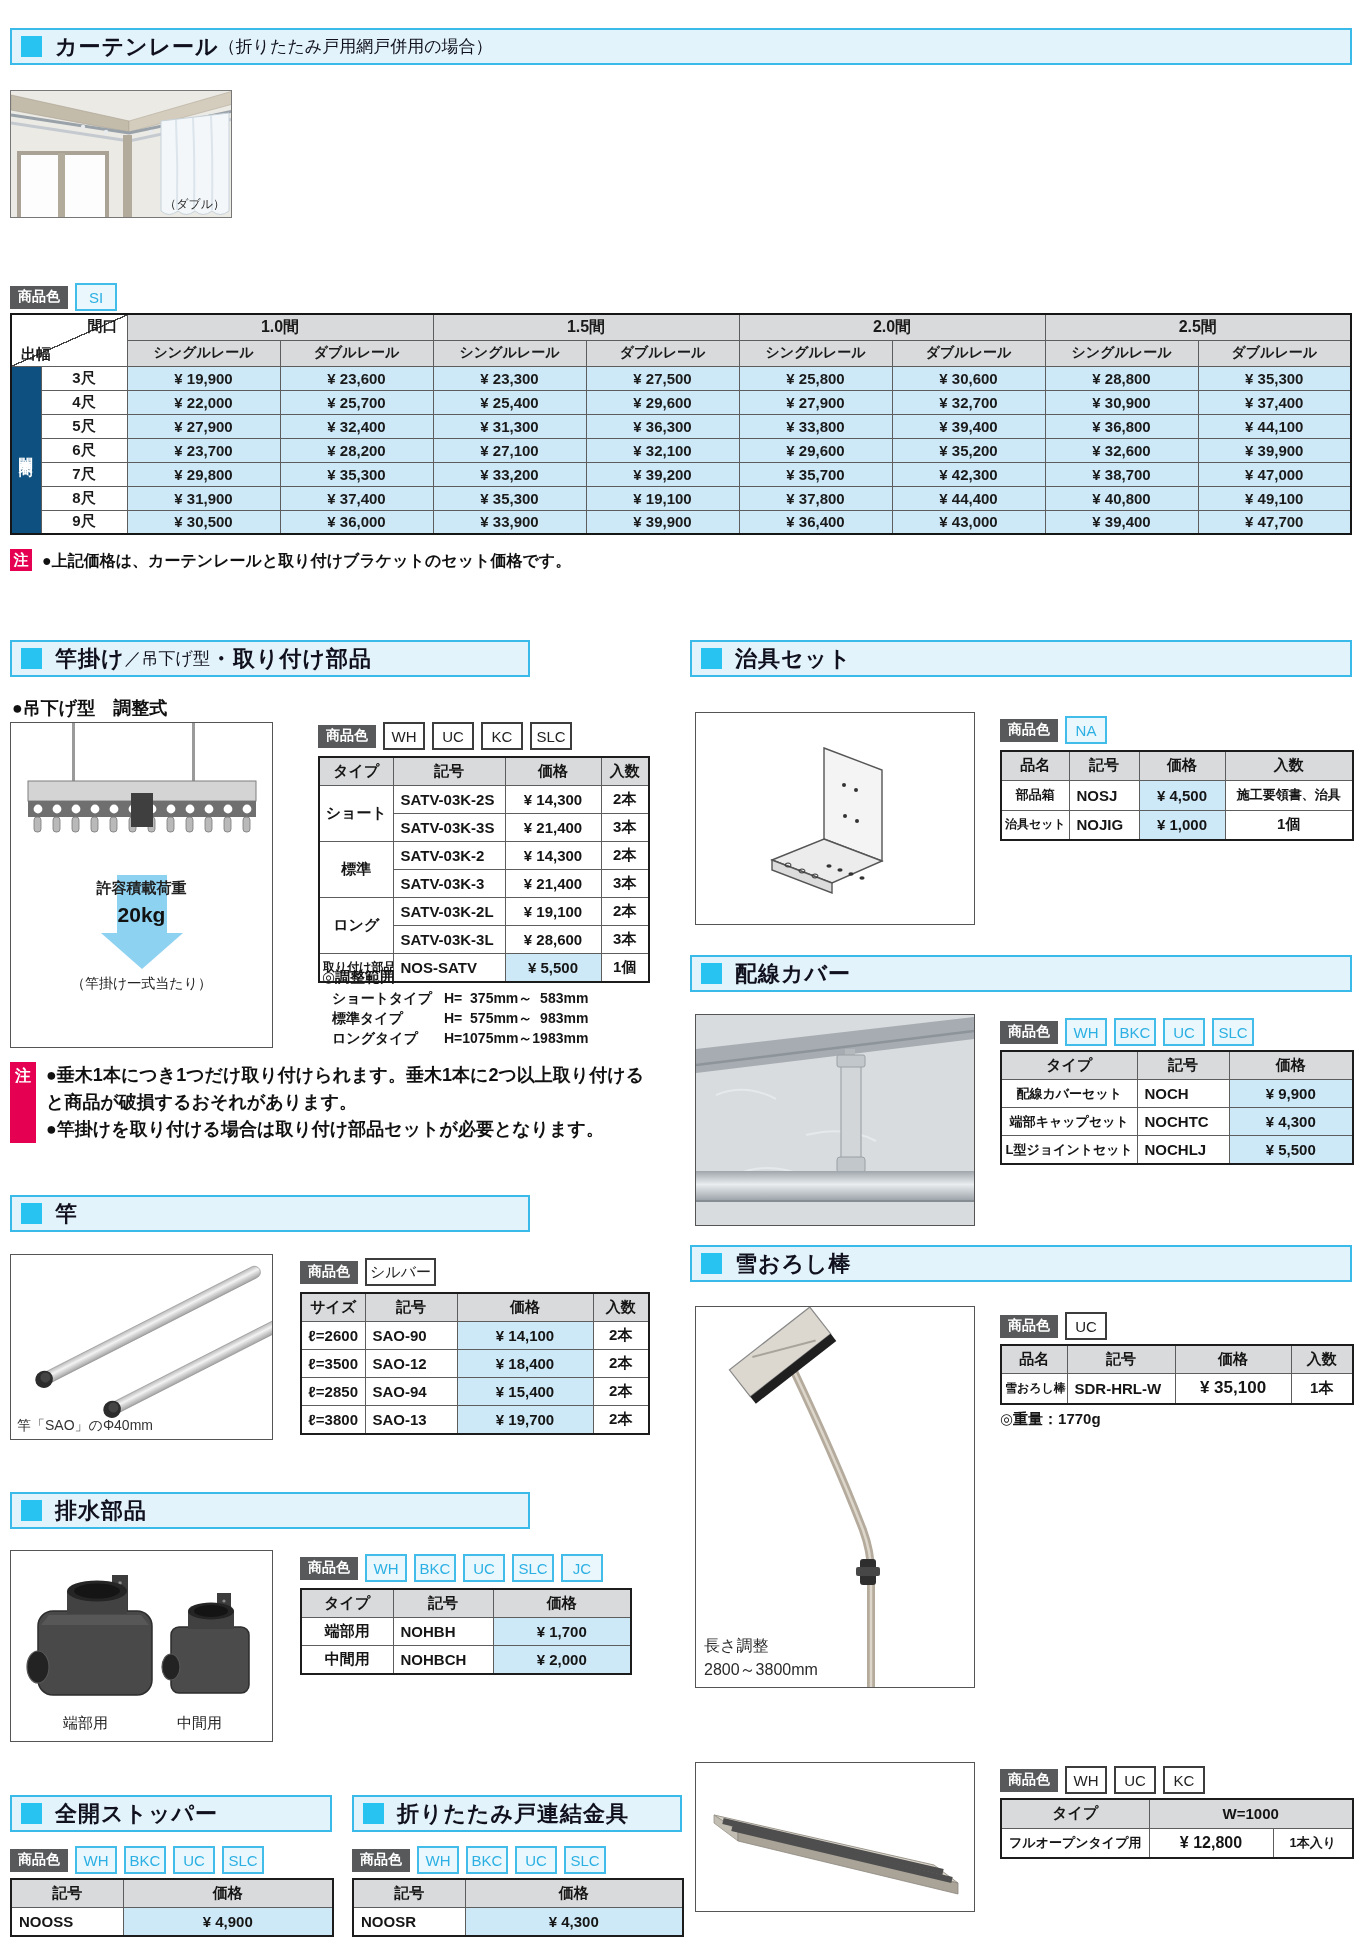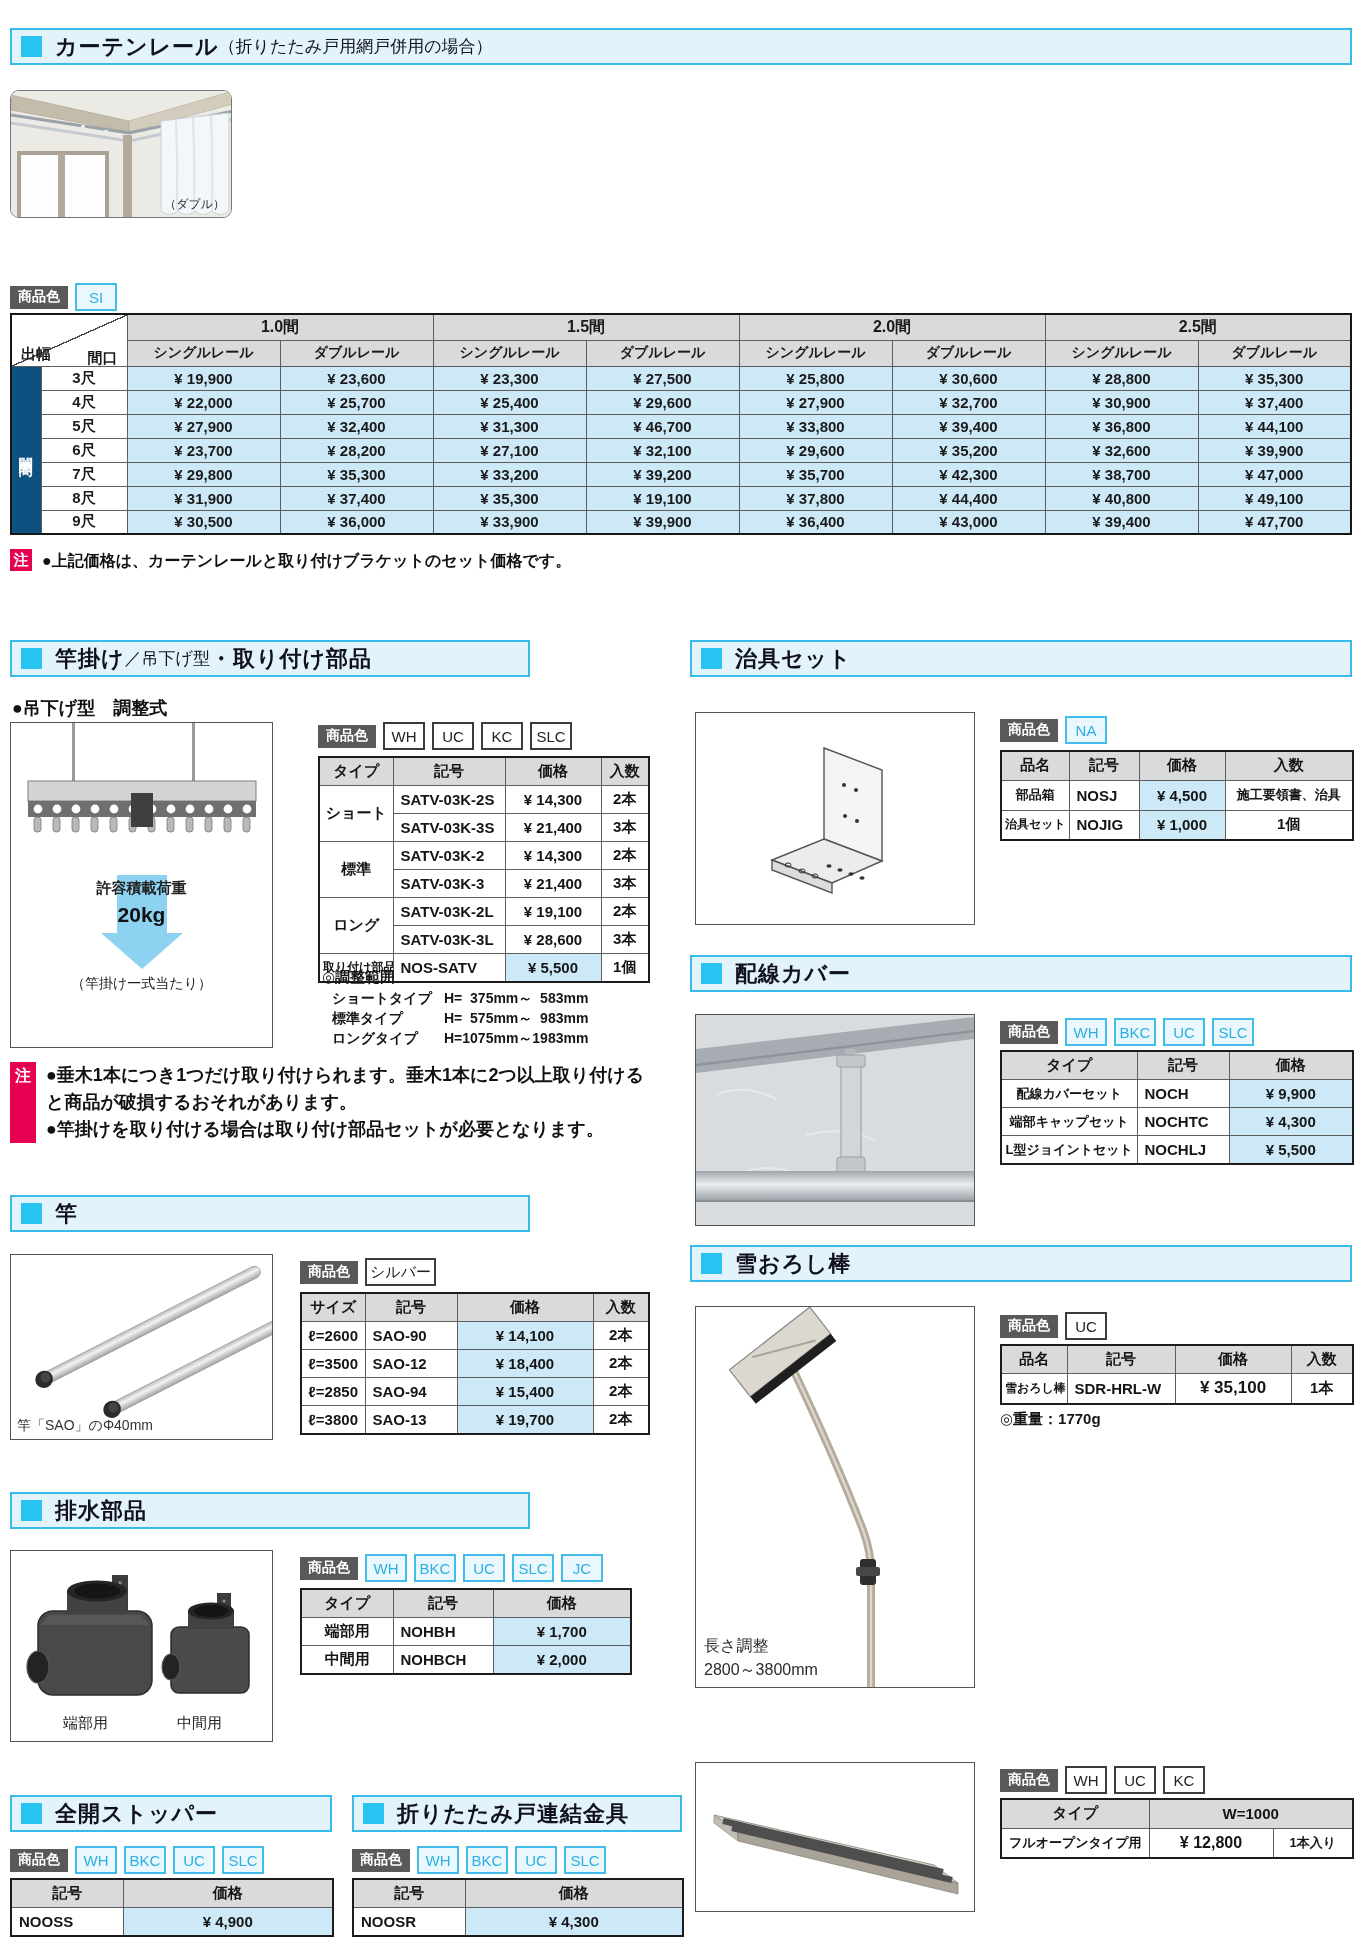--- a/index.html
+++ b/index.html
@@ -33,21 +33,21 @@
   .bigtbl tr.hr1{height:26px;}
   .bigtbl tr.hr1 th{font-size:16px;}
   .bigtbl tr.hr2{height:26px;}
   .bigtbl tr.hr2 th{font-size:14px;}
   .bigtbl tr.dr{height:24px;}
   .bigtbl td.price{background:#cde9f8;font-weight:600;}
   .bigtbl td.rowlab{background:#fff;font-weight:600;}
   .bigtbl td.bandcell{background:#0e5180;}
   .vert{writing-mode:vertical-rl;text-orientation:upright;color:#fff;font-weight:bold;font-size:14px;letter-spacing:3px;margin:auto;}
   .diag{position:relative;background-color:#fff;background-image:linear-gradient(to bottom right,transparent 49.3%,#444 49.3%,#444 50.7%,transparent 50.7%);}
-  .diag .tr{position:absolute;top:2px;right:9px;font-weight:bold;font-size:15px;margin-top:32px;}
+  .diag .tr{position:absolute;top:2px;right:9px;font-weight:bold;font-size:15px;}
   .diag .bl{position:absolute;bottom:2px;left:9px;font-weight:bold;font-size:15px;}
   
   .note{display:flex;gap:10px;align-items:flex-start;}
   .badge{background:#e60051;color:#fff;font-weight:bold;flex:none;}
   .badge.smb{width:22px;height:22px;font-size:15px;display:flex;align-items:center;justify-content:center;}
   .badge.tall{width:26px;font-size:16px;display:flex;justify-content:center;padding-top:4px;align-self:stretch;}
   .ntx1{font-size:16px;font-weight:600;color:#111;padding-top:2px;}
   .ntx2{font-size:18px;font-weight:600;color:#111;line-height:1.5;}
   
   .photo{border:1px solid #777;background:#fff;overflow:hidden;}
@@ -65,21 +65,21 @@
 <body>
 
 <div id="page">
 
   <div class="abs sec-bar" style="left:10px;top:28px;width:1342px;height:37px;">
     <span class="sq"></span>
     <span class="t1">カーテンレール</span>
     <span class="t2">（折りたたみ戸用網戸併用の場合）</span>
   </div>
 
-  <div class="abs photo" style="left:10px;top:90px;width:222px;height:128px;border-radius:9px;">
+  <div class="abs photo" style="left:10px;top:90px;width:222px;height:128px;">
     <svg width="222" height="128" viewBox="0 0 222 128">
       <rect x="0" y="0" width="222" height="128" fill="#eceae5"></rect>
       <polygon points="0,4 118,30 118,41 0,19" fill="#c4bcab" stroke="#a79f8e" stroke-width="0.6"></polygon>
       <polygon points="222,0 118,30 118,41 222,13" fill="#d4cdbe" stroke="#b3ab9a" stroke-width="0.6"></polygon>
       <polyline points="0,24 118,42 222,20" fill="none" stroke="#99a1a9" stroke-width="3"></polyline>
       <polyline points="0,32 118,50 222,28" fill="none" stroke="#c4cad0" stroke-width="3"></polyline>
       <circle cx="72" cy="36" r="2.2" fill="#e7ebee"></circle>
         <circle cx="95" cy="41" r="2.2" fill="#e7ebee"></circle>
       <circle cx="140" cy="41" r="2.2" fill="#e7ebee"></circle>
         <circle cx="168" cy="35" r="2.2" fill="#e7ebee"></circle>
@@ -154,21 +154,21 @@
       <td class="price">¥ 27,900</td>
       <td class="price">¥ 32,700</td>
       <td class="price">¥ 30,900</td>
       <td class="price">¥ 37,400</td>
     </tr>
     <tr class="dr">
       <td class="rowlab">5尺</td>
       <td class="price">¥ 27,900</td>
       <td class="price">¥ 32,400</td>
       <td class="price">¥ 31,300</td>
-      <td class="price">¥ 46,700</td>
+      <td class="price">¥ 36,300</td>
       <td class="price">¥ 33,800</td>
       <td class="price">¥ 39,400</td>
       <td class="price">¥ 36,800</td>
       <td class="price">¥ 44,100</td>
     </tr>
     <tr class="dr">
       <td class="rowlab">6尺</td>
       <td class="price">¥ 23,700</td>
       <td class="price">¥ 28,200</td>
       <td class="price">¥ 27,100</td>

